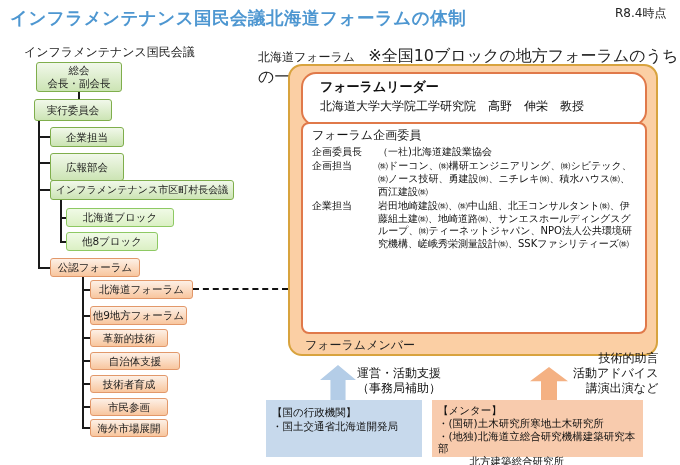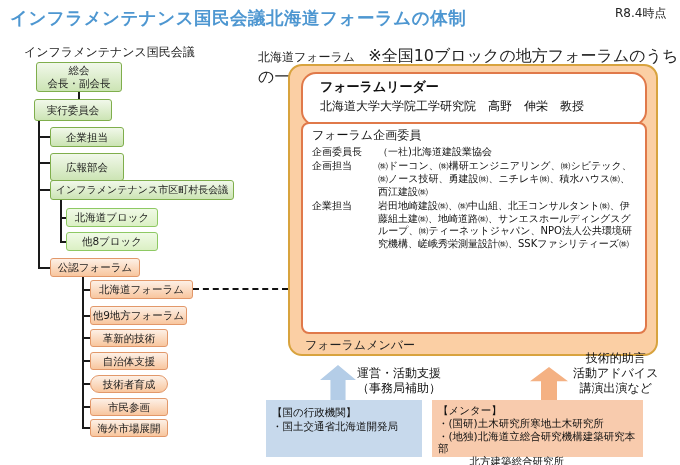--- a/index.html
+++ b/index.html
@@ -94,28 +94,28 @@
   <div class="line" style="left:82px;top:406px;width:8px;height:2px;"></div>
   <div class="line" style="left:82px;top:427px;width:8px;height:2px;"></div>
   <div class="dashed-line" style="left:193px;top:288px;width:95px;"></div>
 
   <div class="node green" style="left:36px;top:62px;width:86px;height:30px;">総会
 会長・副会長</div>
   <div class="node green" style="left:34px;top:99px;width:78px;height:22px;">実行委員会</div>
   <div class="node green" style="left:50px;top:127px;width:74px;height:20px;">企業担当</div>
   <div class="node green" style="left:50px;top:153px;width:74px;height:28px;">広報部会</div>
   <div class="node green" style="left:50px;top:180px;width:184px;height:20px;font-size:10px;">インフラメンテナンス市区町村長会議</div>
-  <div class="node green2" style="left:66px;top:208px;width:92px;height:19px;">北海道ブロック</div>
+  <div class="node green2" style="left:66px;top:208px;width:108px;height:19px;">北海道ブロック</div>
   <div class="node green2" style="left:66px;top:232px;width:92px;height:19px;">他8ブロック</div>
   <div class="node orange" style="left:50px;top:258px;width:90px;height:19px;">公認フォーラム</div>
   <div class="node orange" style="left:90px;top:280px;width:103px;height:19px;">北海道フォーラム</div>
   <div class="node orange" style="left:90px;top:306px;width:97px;height:19px;">他9地方フォーラム</div>
   <div class="node orange" style="left:90px;top:329px;width:78px;height:18px;">革新的技術</div>
-  <div class="node orange" style="left:90px;top:352px;width:78px;height:18px;">自治体支援</div>
-  <div class="node orange" style="left:90px;top:375px;width:78px;height:18px;border-radius:9px;">技術者育成</div>
+  <div class="node orange" style="left:90px;top:352px;width:90px;height:18px;">自治体支援</div>
+  <div class="node orange" style="left:90px;top:375px;width:78px;height:18px;">技術者育成</div>
   <div class="node orange" style="left:90px;top:398px;width:78px;height:18px;">市民参画</div>
   <div class="node orange" style="left:90px;top:419px;width:78px;height:18px;">海外市場展開</div>
 
   <div class="panel"></div>
 
   <div class="inner-box" style="left:301px;top:72px;width:346px;height:54px;padding:4px 17px;border-radius:15px;">
     <div class="leader-title">フォーラムリーダー</div>
     <div class="leader-name">北海道大学大学院工学研究院　高野　伸栄　教授</div>
   </div>
 
@@ -135,21 +135,21 @@
     </div>
   </div>
 
   <div class="abs member-label" style="left:305px;top:337px;">フォーラムメンバー</div>
 
   <div class="block-arrow" style="left:320px;top:365px;width:36px;height:36px;background:var(--arrow-blue);"></div>
   <div class="abs arrow-label pre" style="left:357px;top:366px;">運営・活動支援
 （事務局補助）</div>
 
   <div class="block-arrow" style="left:530px;top:367px;width:38px;height:34px;background:var(--arrow-orange);"></div>
-  <div class="abs arrow-label pre" style="left:573px;top:351px;text-align:center;">技術的助言
+  <div class="abs arrow-label pre" style="left:573px;top:351px;text-align:right;">技術的助言
 活動アドバイス
 講演出演など</div>
 
   <div class="gov-box">
     <div>【国の行政機関】</div>
     <div>・国土交通省北海道開発局</div>
   </div>
 
   <div class="mentor-box">
     <div>【メンター】</div>

